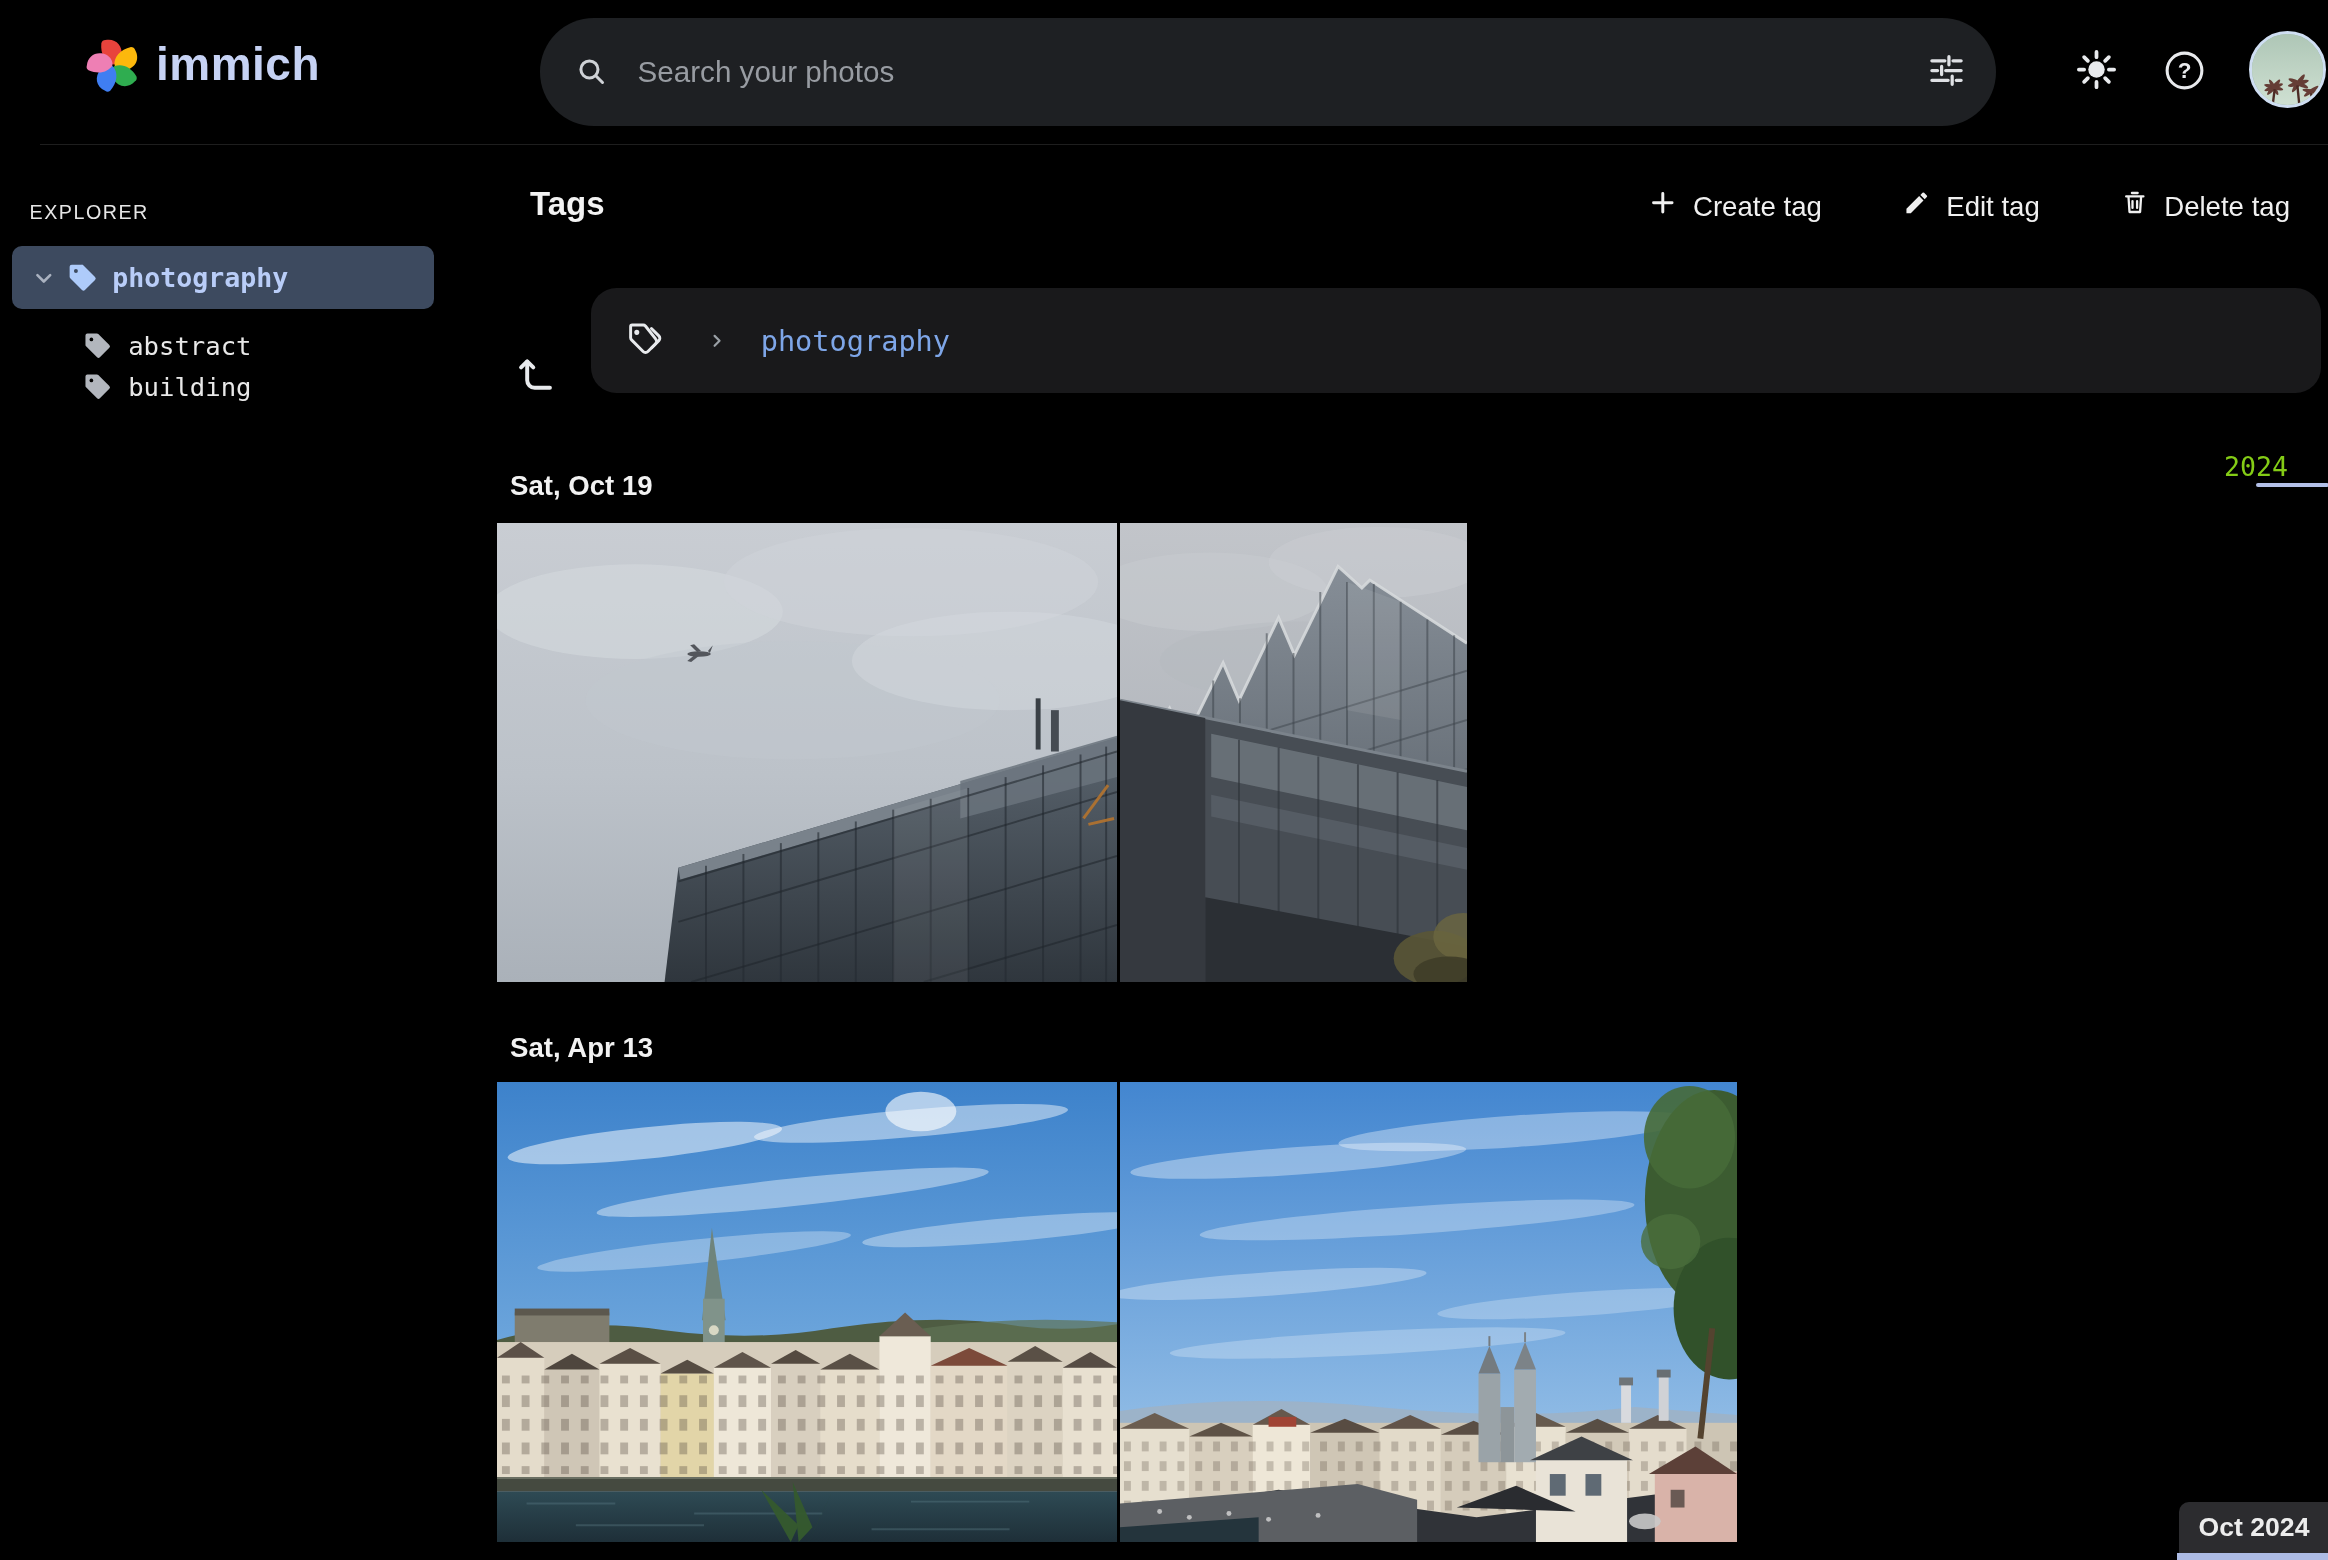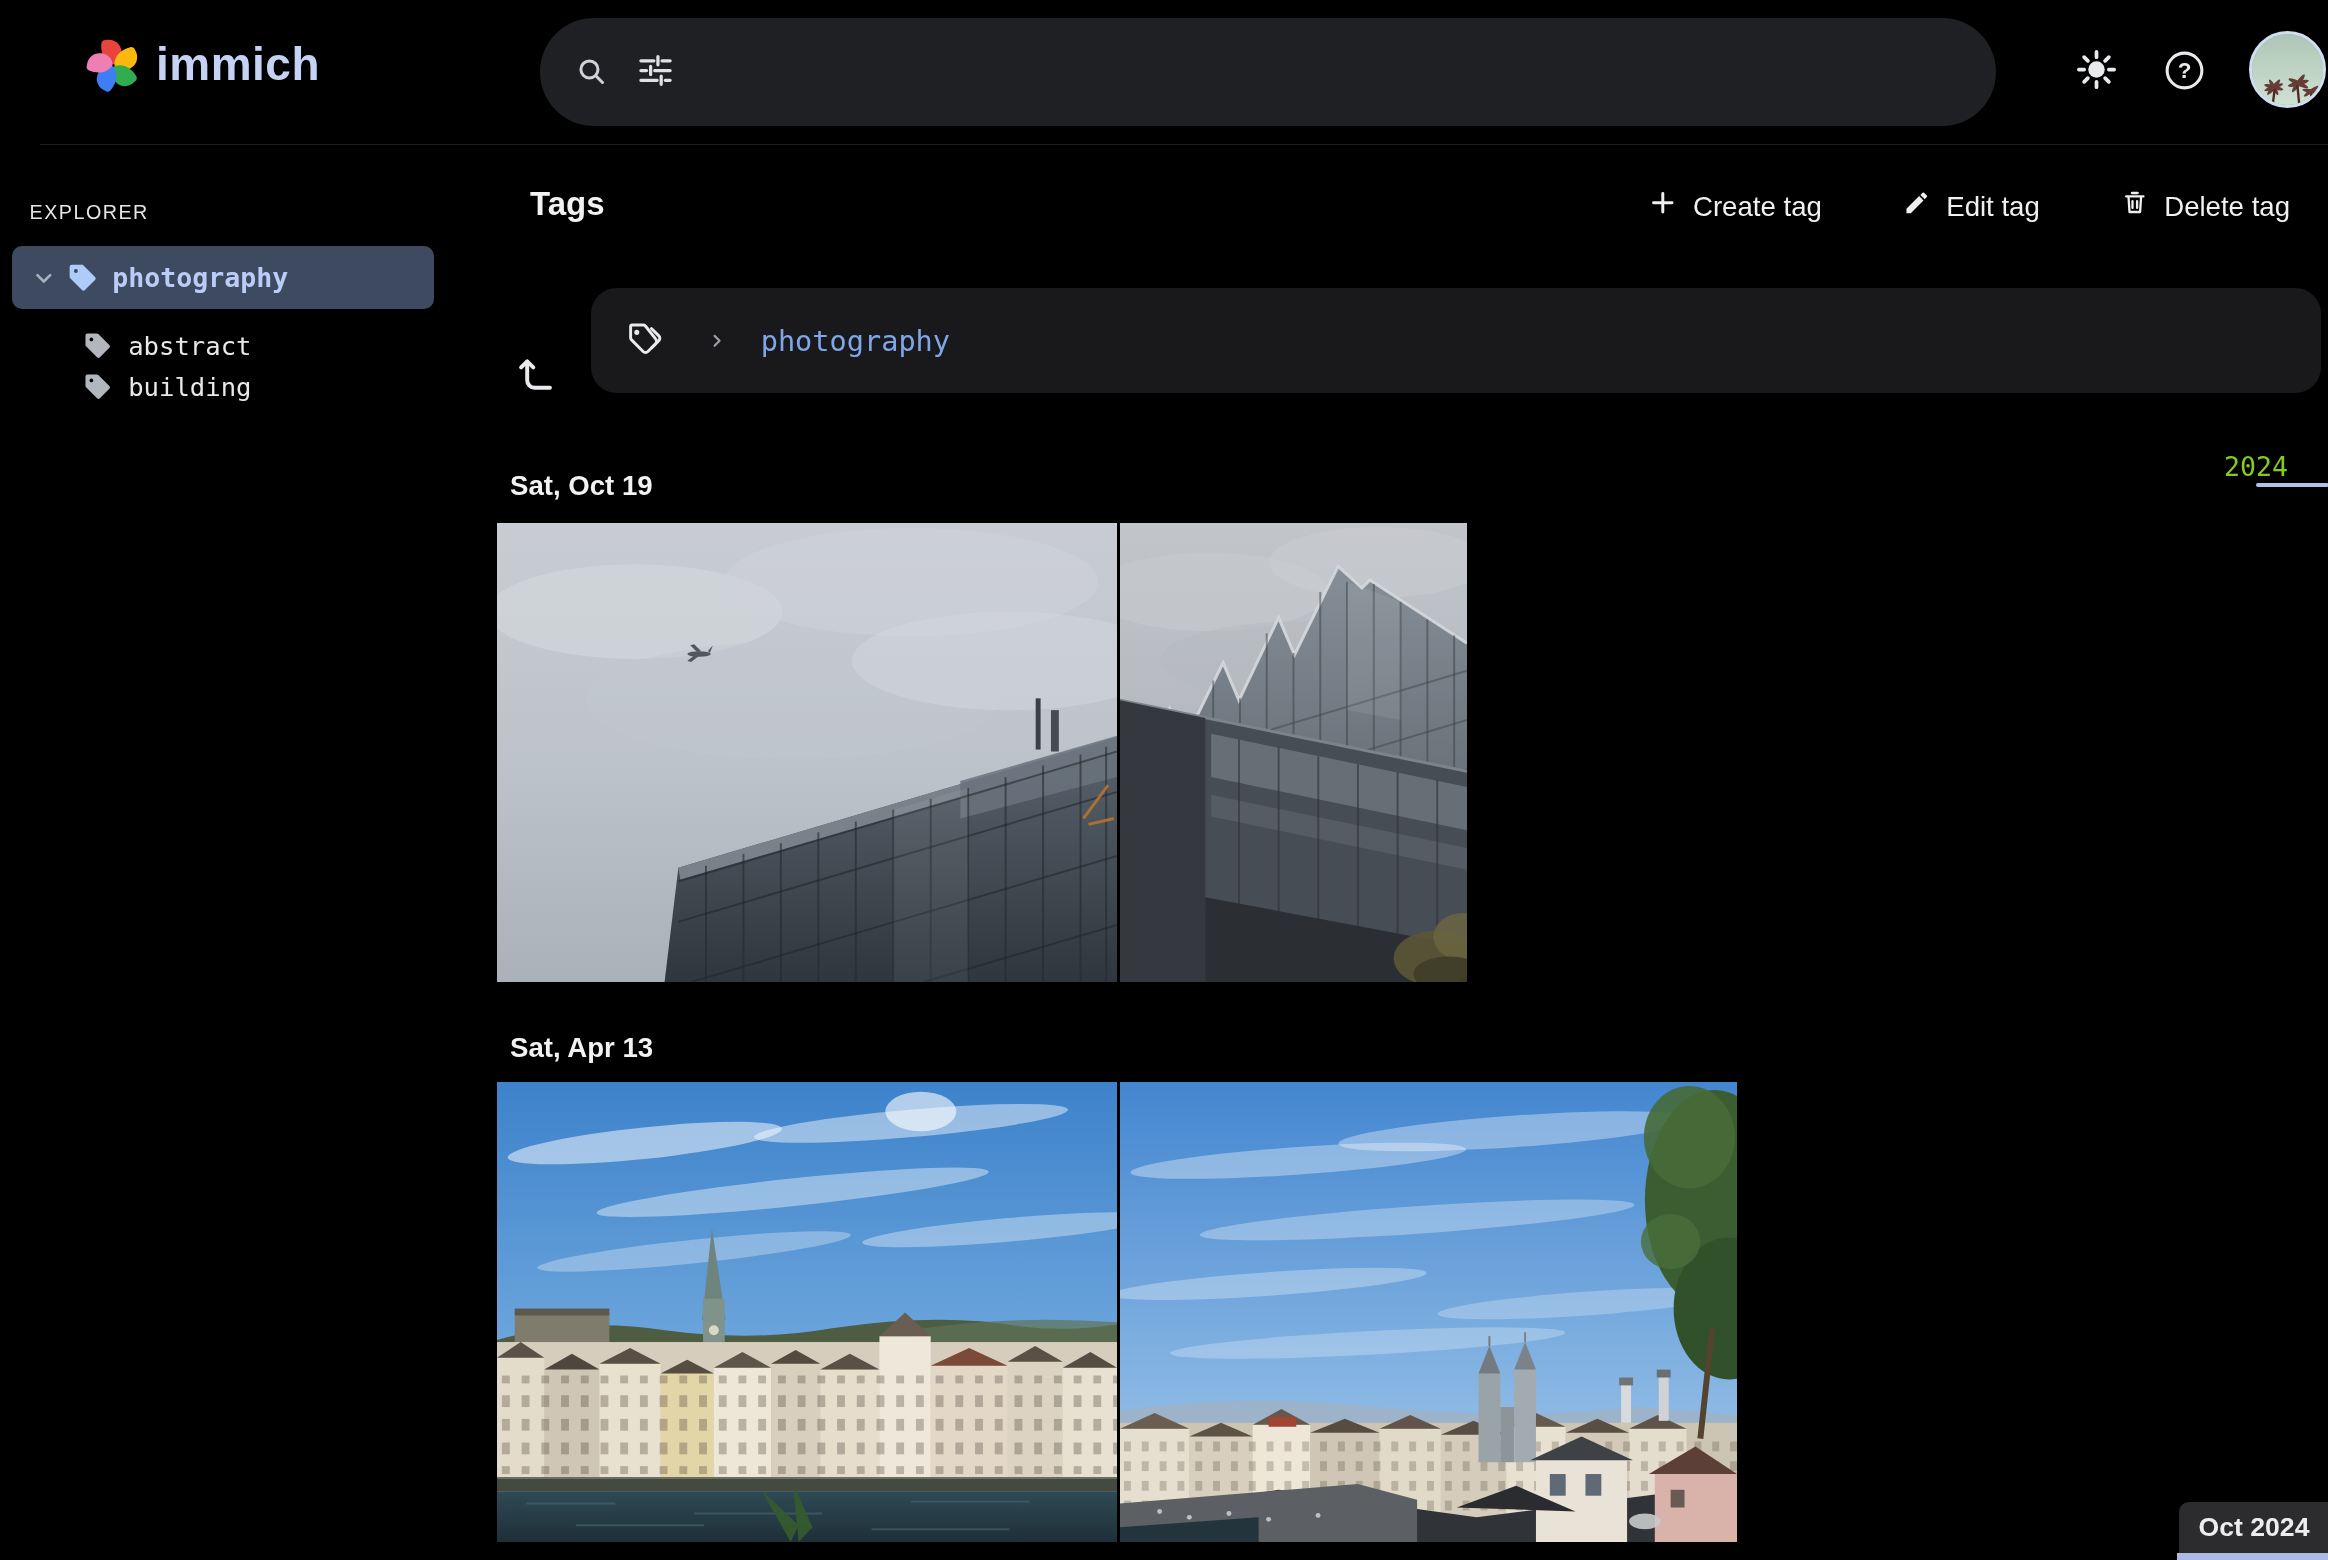--- a/index.html
+++ b/index.html
@@ -73,20 +73,21 @@
   </span>
   <span class="logo-text">immich</span>
 
   <div class="search-bar">
     <span class="search-glyph">
       <svg width="33" height="33" viewBox="0 0 24 24" fill="none" stroke="#cfd2d6" stroke-width="2.2" stroke-linecap="round">
         <circle cx="10.5" cy="10.5" r="6.2"></circle>
           <path d="M15.3 15.3 20 20"></path>
       </svg>
     </span>
+    <input class="search-input" placeholder="Search your photos" style="">
     <button class="filter-btn" title="Search filters">
       <span>
         <svg width="39" height="39" viewBox="0 0 24 24" fill="none" stroke="#dfe1e5" stroke-width="2" stroke-linecap="round">
           <path d="M3 6h8 M16 6h5 M3 12h3.5 M11.5 12h9.5 M3 18h10 M18 18h3"></path>
           <path d="M13.5 3.5v5 M9 9.5v5 M15.5 15.5v5"></path>
         </svg>
       </span>
     </button>
   </div>
 

